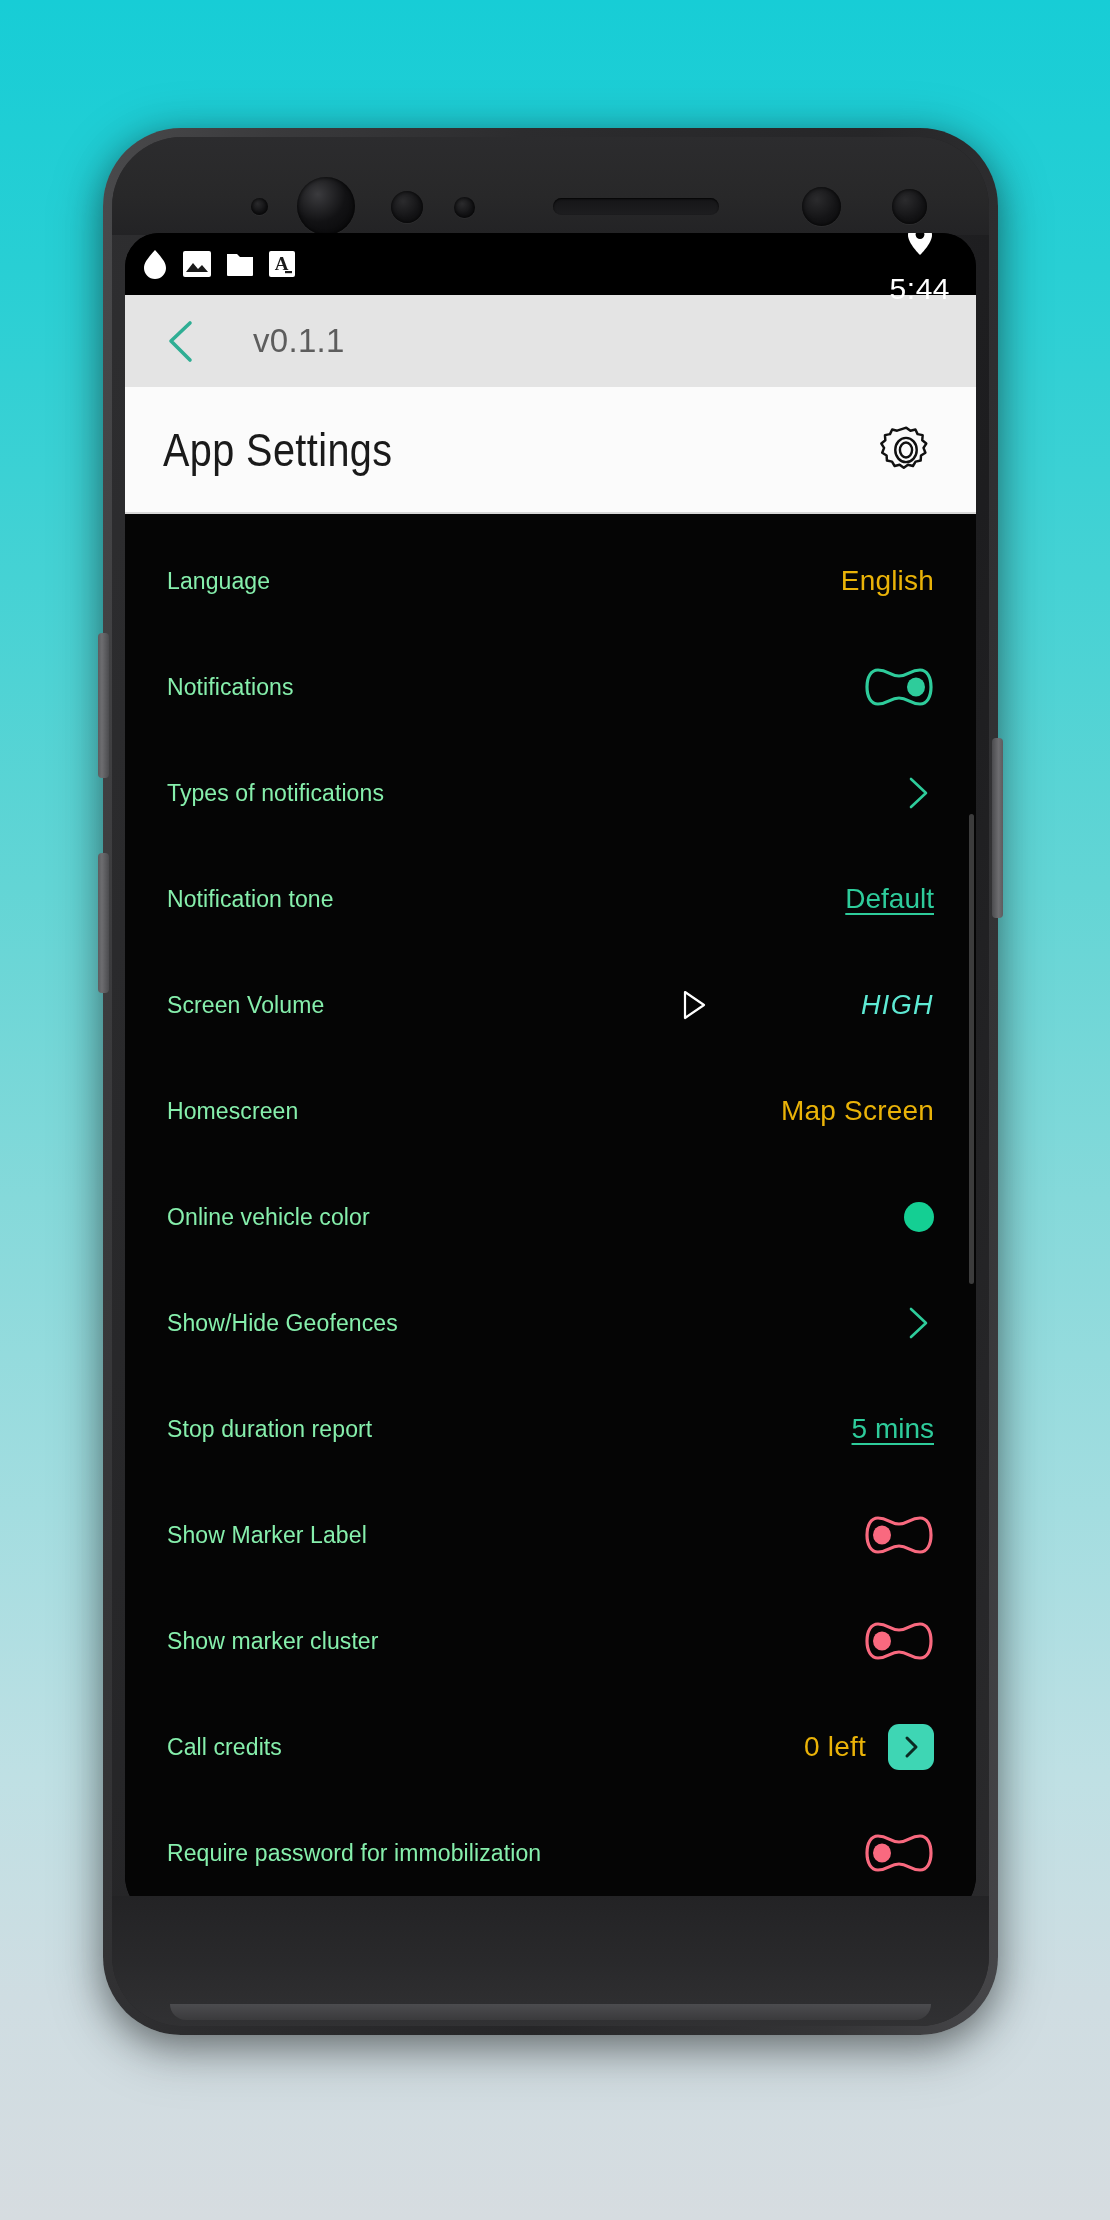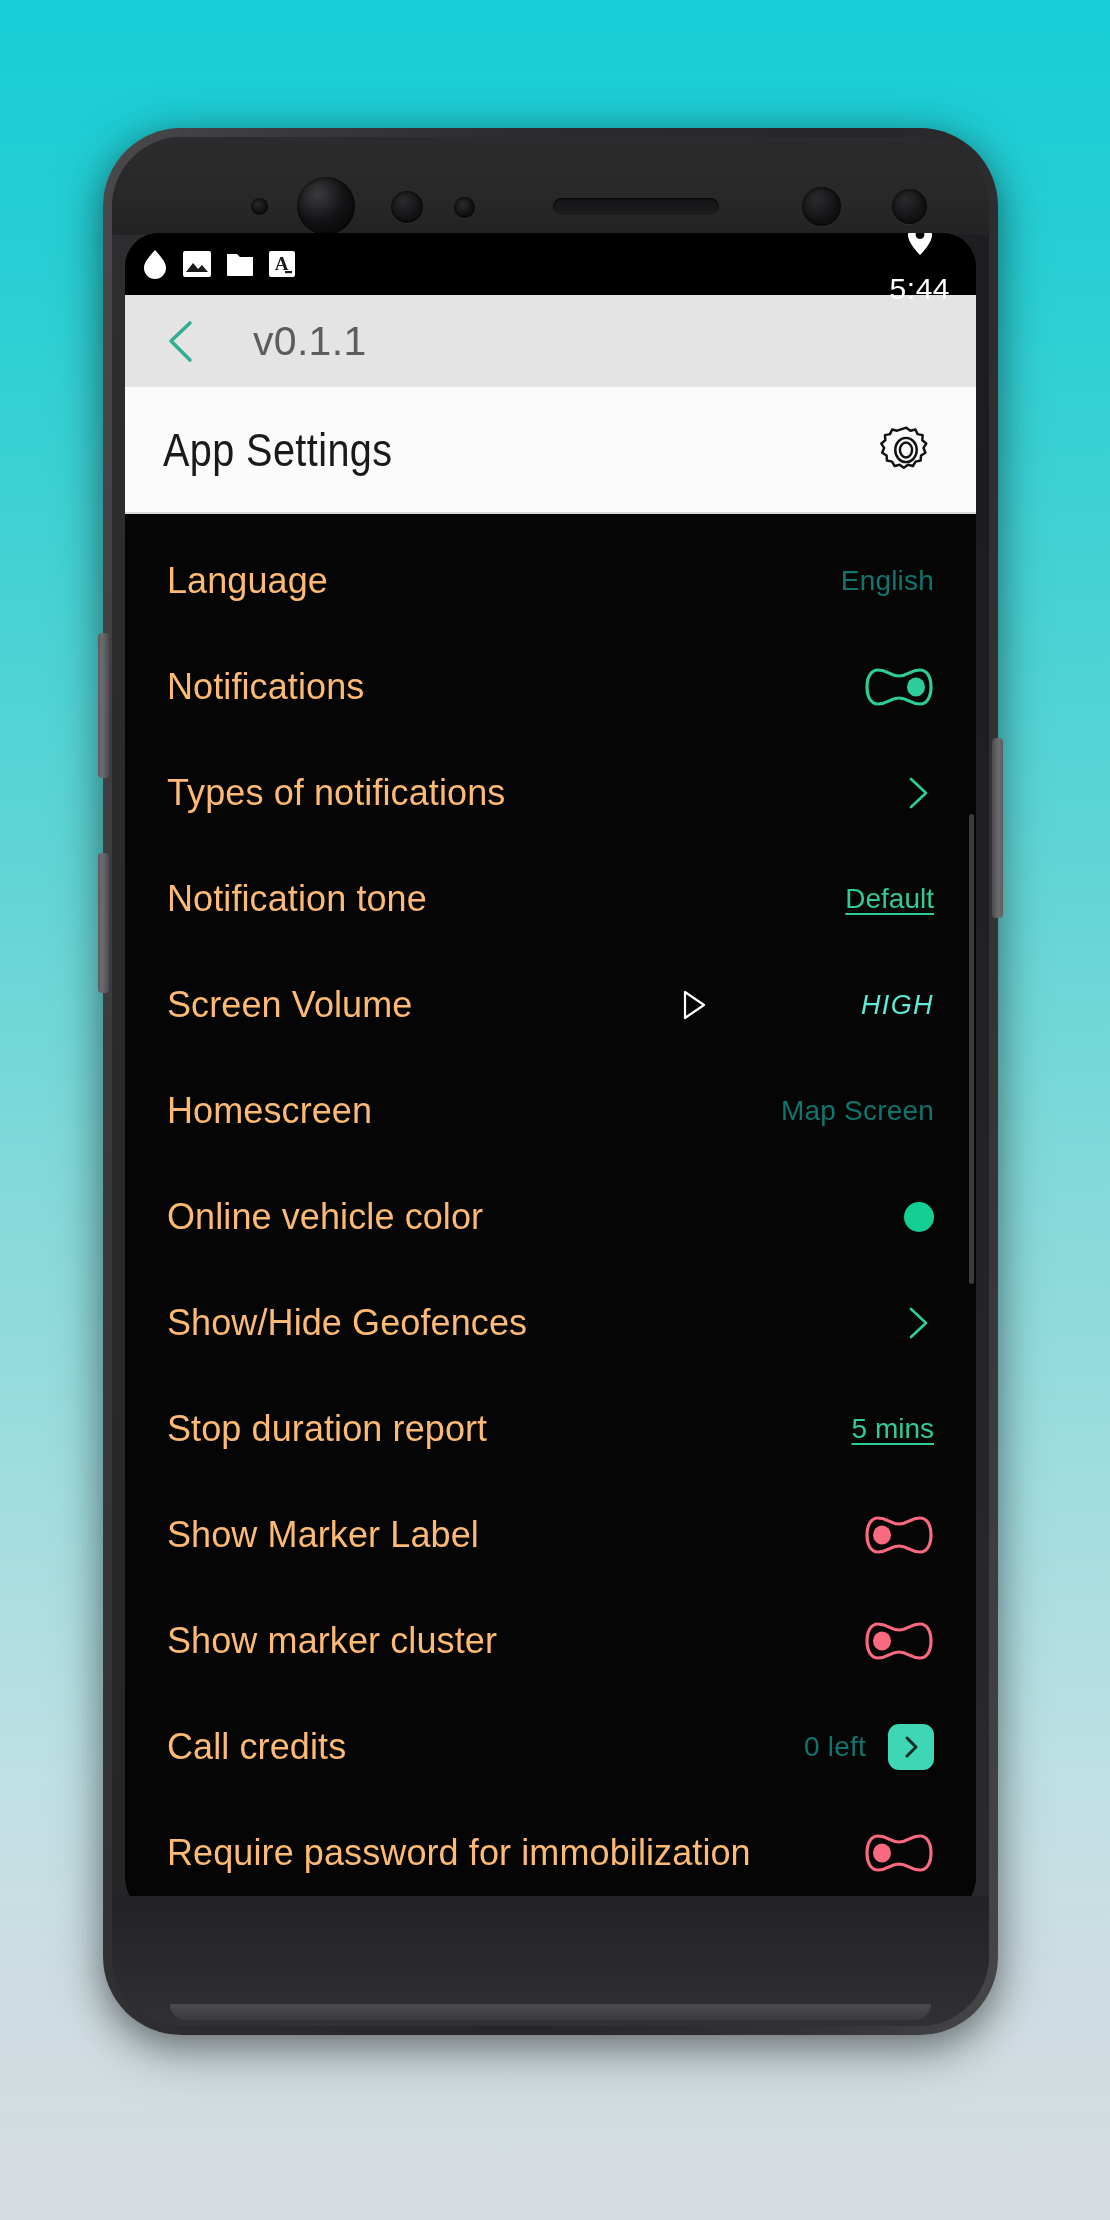--- a/index.html
+++ b/index.html
@@ -135,21 +135,21 @@
   .subbar {
     height: 92px;
     background: #e4e4e4;
     display: flex;
     align-items: center;
     padding-left: 34px;
   }
   .back-chevron { width: 46px; height: 46px; flex: none; }
   .subbar-title {
     margin-left: 48px;
-    font-size: 41px;
+    font-size: 33px;
     color: #5d5d5d;
     letter-spacing: 0.3px;
   }
 
   
   .titlebar {
     height: 127px;
     background: #fbfbfb;
     display: flex;
     align-items: center;
@@ -173,34 +173,34 @@
     position: relative;
     height: 1432px;
   }
   .row {
     height: 106px;
     display: flex;
     align-items: center;
     padding: 0 42px 0 42px;
   }
   .row-label {
-    font-size: 36px;
-    color: #fdba74;
+    font-size: 23px;
+    color: #86efac;
     letter-spacing: 0.1px;
     white-space: nowrap;
   }
   .row-right {
     margin-left: auto;
     display: flex;
     align-items: center;
     gap: 22px;
   }
   .val {
     font-size: 28px;
-    color: #0f766e;
+    color: #eab308;
     letter-spacing: 0.2px;
   }
   .val-under {
     font-size: 28px;
     color: #2ecc9b;
     text-decoration: underline;
     text-underline-offset: 5px;
   }
   .val-caps {
     font-size: 27px;

